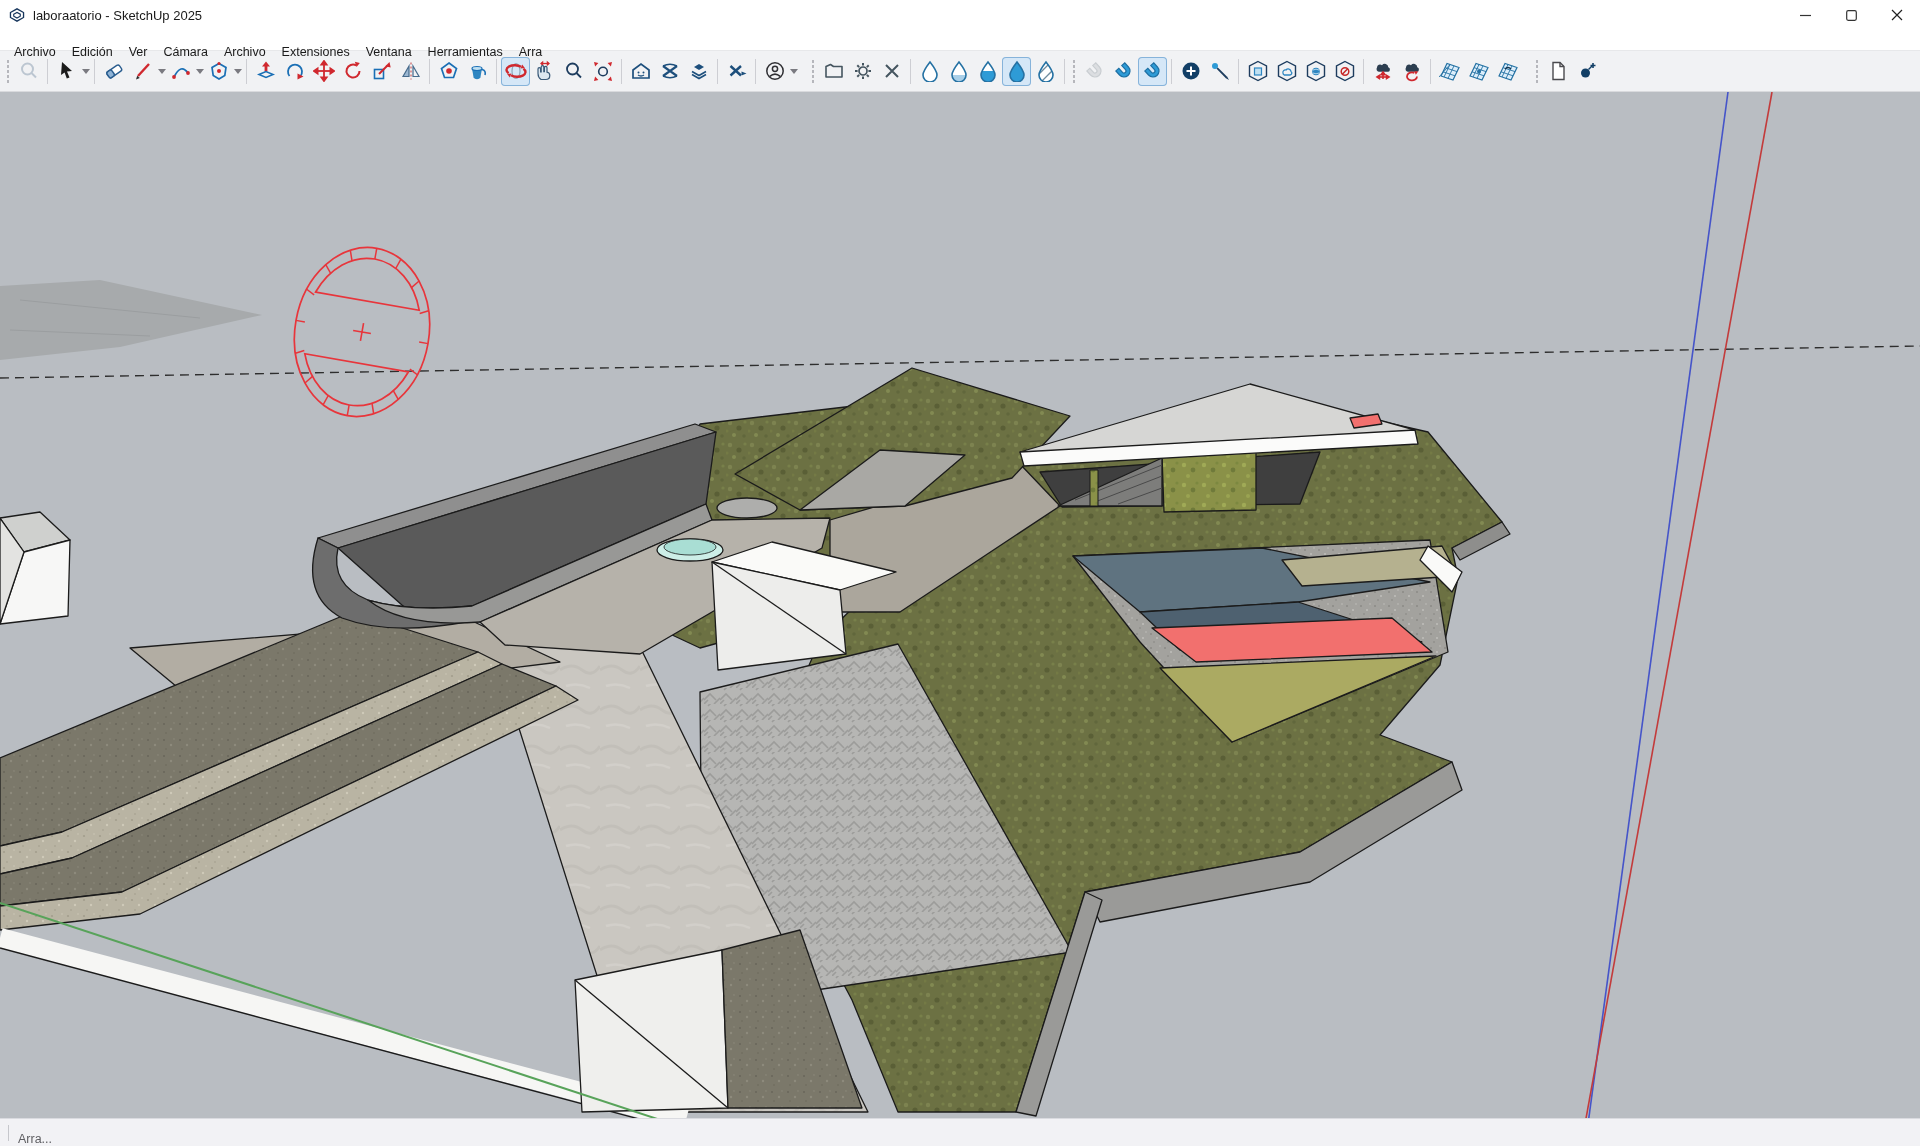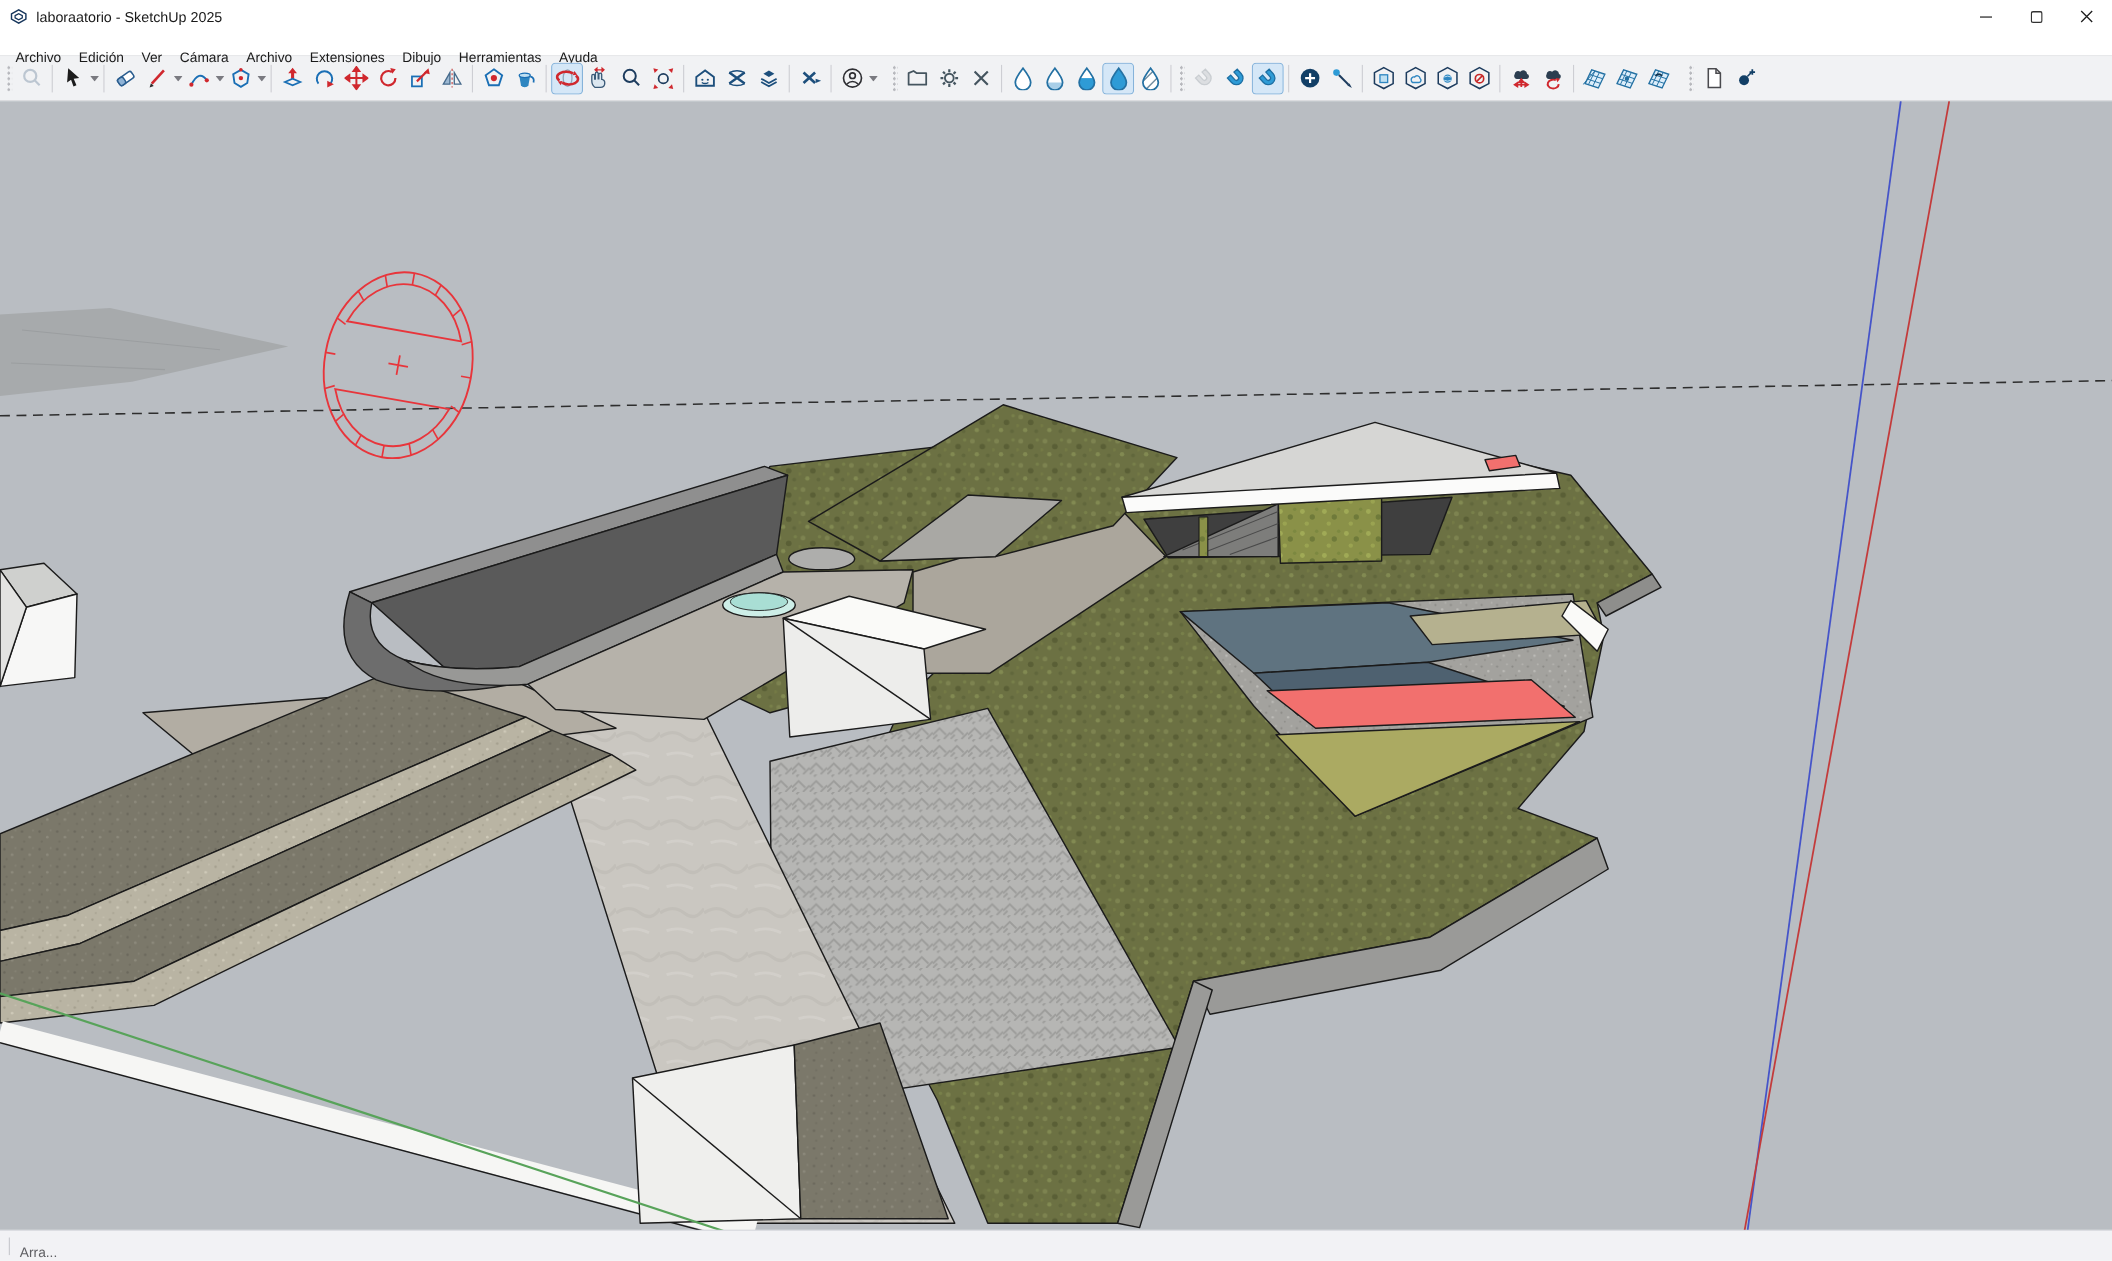--- a/index.html
+++ b/index.html
@@ -59,23 +59,23 @@
   </div>
 </div>
 
 <div class="menubar">
   <span class="mitem">Archivo</span>
   <span class="mitem">Edición</span>
   <span class="mitem">Ver</span>
   <span class="mitem">Cámara</span>
   <span class="mitem">Archivo</span>
   <span class="mitem">Extensiones</span>
-  <span class="mitem">Dibujo</span>
+  <span class="mitem">Ventana</span>
   <span class="mitem">Herramientas</span>
-  <span class="mitem">Ayuda</span>
+  <span class="mitem">Arra</span>
 </div>
 
 <svg width="0" height="0" style="position:absolute">
   <defs>
     <clipPath id="dc">
         <path d="M11,2 C11,2 4,11 4,15 a7,7 0 0 0 14,0 C18,11 11,2 11,2 Z"></path>
       </clipPath>
   </defs>
 </svg>
 

